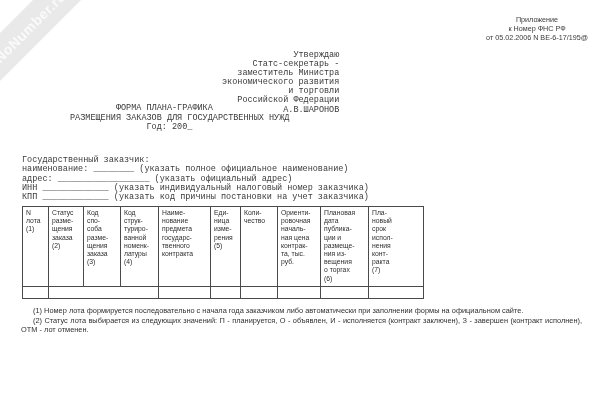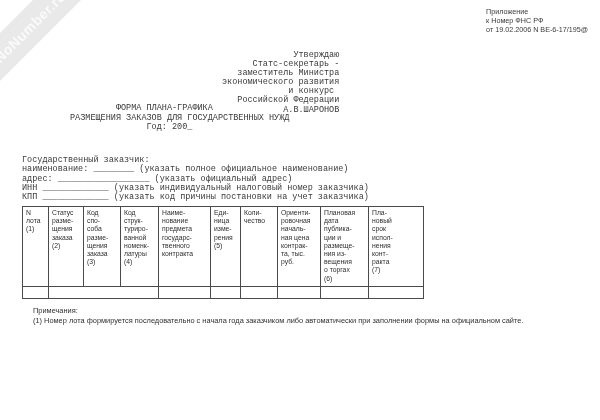--- a/index.html
+++ b/index.html
@@ -23,22 +23,22 @@
   }
   .watermark span {
     color: #fafafa;
     font-family: "Liberation Sans", sans-serif;
     font-weight: bold;
     font-size: 14px;
     letter-spacing: 0.5px;
   }
   .hdr-right {
     position: absolute;
-    top: 8px; right: 12px;
-    text-align: left;
+    top: 16px; right: 12px;
+    text-align: center;
     font-size: 7.2px;
     line-height: 8.8px;
     color: #3a3a3a;
   }
   pre.monoblock {
     position: absolute;
     font-family: "Liberation Mono", monospace;
     font-size: 8.5px;
     color: #3a3a3a;
     white-space: pre;
@@ -81,28 +81,28 @@
 </head>
 <body>
 
 <div class="watermark">
   <span>NoNumber.ru</span>
 </div>
 
 <div class="hdr-right">
   <div>Приложение</div>
   <div>к Номер ФНС РФ</div>
-  <div>от 19.02.2006 N ВЕ-6-17/195@</div>
+  <div>от 05.02.2006 N ВЕ-6-17/195@</div>
 </div>
 
 <pre class="monoblock approval">              Утверждаю
       Статс-секретарь -
    заместитель Министра
 экономического развития
-             и конкурс
+             и торговли
    Российской Федерации
             А.В.ШАРОНОВ</pre>
 
 <pre class="monoblock form-title">         ФОРМА ПЛАНА-ГРАФИКА
 РАЗМЕЩЕНИЯ ЗАКАЗОВ ДЛЯ ГОСУДАРСТВЕННЫХ НУЖД
                Год: 200_</pre>
 
 <pre class="monoblock customer">Государственный заказчик:
 наименование: ________ (указать полное официальное наименование)
 адрес: __________________ (указать официальный адрес)
@@ -191,15 +191,15 @@
     <td></td>
     <td></td>
     <td></td>
     <td></td>
     <td></td>
   </tr>
 </tbody>
   </table>
 
 <div class="notes">
-  <div class="notes-title">Примечания:</div>
   <p>(1) Номер лота формируется последовательно с начала года заказчиком либо автоматически при заполнении формы на официальном сайте.</p>
+  <p>(2) Статус лота выбирается из следующих значений: П - планируется, О - объявлен, И - исполняется (контракт заключен), З - завершен (контракт исполнен), ОТМ - лот отменен.</p>
 </div>
 
 </body></html>

